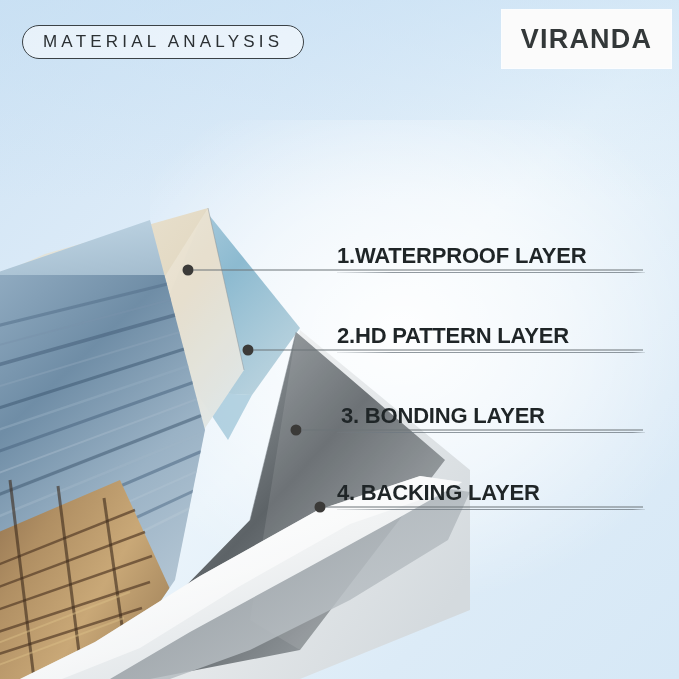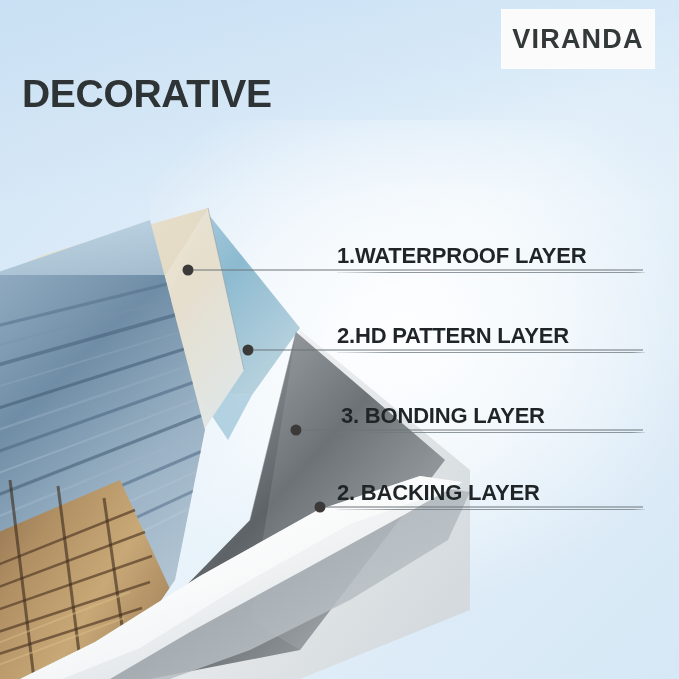--- a/index.html
+++ b/index.html
@@ -58,21 +58,21 @@
     font-weight: bold;
     font-size: 39px;
     line-height: 48px;
     letter-spacing: -0.3px;
   }
   .headline .l2 { display: block; }
 
   .logo-box {
     position: absolute;
     left: 502px; top: 10px;
-    width: 152px; height: 58px;
+    width: 169px; height: 58px;
     background: #fbfbfb;
     display: flex;
     align-items: center;
     justify-content: center;
     box-shadow: 0 0 0 1px rgba(255,255,255,0.9);
   }
   .logo-box span {
     font-size: 27px;
     font-weight: bold;
     letter-spacing: 1.2px;
@@ -257,23 +257,25 @@
         <path d="M 20,499 L 95,462 L 200,396 L 318,330 L 420,296 L 462,302 L 455,308 L 350,344 L 240,406 L 140,468 L 62,499 Z" fill="url(#edgehl)"></path>
       </g>
 
       <g stroke="#8a9298" fill="none" opacity="0.5">
         <path d="M 208,28 L 244,190" stroke-width="1"></path>
         <path d="M 296,152 L 250,340" stroke-width="1"></path>
       </g>
     </svg>
   </div>
 
+  <div class="pill">
+    <span>MATERIAL ANALYSIS</span>
+  </div>
 
   <div class="headline">
-    <span>DECORATIVE</span>
   </div>
 
   <div class="logo-box">
     <span>VIRANDA</span>
   </div>
 
   <div class="dot" style="left:188px; top:270px;"></div>
   <div class="leader" style="left:193px; top:270px; width:450px;"></div>
   <div class="label" style="left:337px; top:243px; width:300px;">1.WATERPROOF LAYER</div>
   <div class="rule" style="left:337px; top:272px; width:308px;"></div>
@@ -283,16 +285,16 @@
   <div class="label" style="left:337px; top:323px; width:300px;">2.HD PATTERN LAYER</div>
   <div class="rule" style="left:337px; top:352px; width:308px;"></div>
 
   <div class="dot" style="left:296px; top:430px;"></div>
   <div class="leader" style="left:301px; top:430px; width:342px;"></div>
   <div class="label" style="left:341px; top:403px; width:300px;">3. BONDING LAYER</div>
   <div class="rule" style="left:337px; top:432px; width:308px;"></div>
 
   <div class="dot" style="left:320px; top:507px;"></div>
   <div class="leader" style="left:325px; top:507px; width:318px;"></div>
-  <div class="label" style="left:337px; top:480px; width:300px;">2. BACKING LAYER</div>
+  <div class="label" style="left:337px; top:480px; width:300px;">4. BACKING LAYER</div>
   <div class="rule" style="left:337px; top:509px; width:308px;"></div>
 
 </div>
 
 </body></html>

